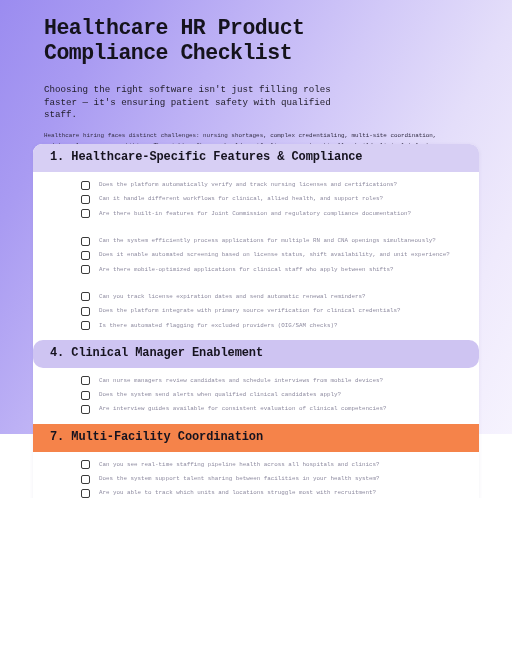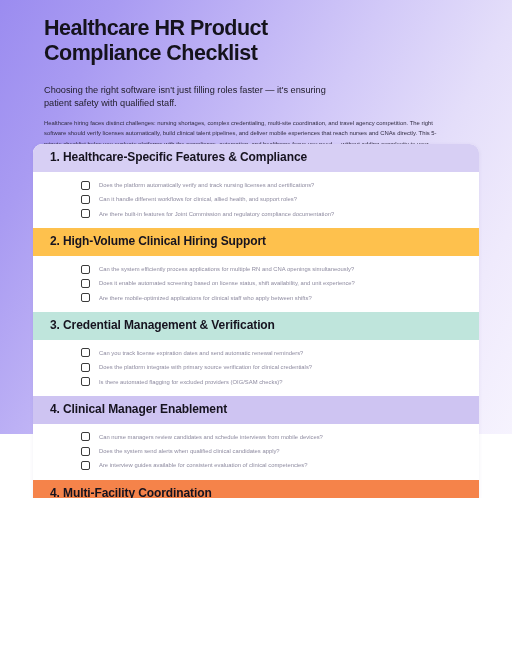--- a/index.html
+++ b/index.html
@@ -16,20 +16,21 @@
     position: relative;
   }
 
   
   .page {
     position: relative;
     width: 512px;
     height: 498px;
     background: #f0abfc;
     overflow: hidden;
+    font-family: Liberation Mono, monospace;
   }
 
   
   .bg-wash {
     position: absolute;
     left: 0; top: 0;
     width: 512px;
     height: 434px;
     background:
       linear-gradient(118deg,
@@ -219,66 +220,64 @@
           </div>
           <div class="item-row">
             <span class="checkbox"></span>
             <span class="item-text">Can it handle different workflows for clinical, allied health, and support roles?</span>
           </div>
           <div class="item-row">
             <span class="checkbox"></span>
             <span class="item-text">Are there built-in features for Joint Commission and regulatory compliance documentation?</span>
           </div>
         </div>
-        <div class="section-head" style="background: rgb(254, 193, 77);">2. High-Volume Clinical Hiring Support</div>
         <div class="section-body">
           <div class="item-row">
             <span class="checkbox"></span>
             <span class="item-text">Can the system efficiently process applications for multiple RN and CNA openings simultaneously?</span>
           </div>
           <div class="item-row">
             <span class="checkbox"></span>
             <span class="item-text">Does it enable automated screening based on license status, shift availability, and unit experience?</span>
           </div>
           <div class="item-row">
             <span class="checkbox"></span>
             <span class="item-text">Are there mobile-optimized applications for clinical staff who apply between shifts?</span>
           </div>
         </div>
-        <div class="section-head" style="background: rgb(191, 229, 220);">3. Credential Management &amp; Verification</div>
         <div class="section-body">
           <div class="item-row">
             <span class="checkbox"></span>
             <span class="item-text">Can you track license expiration dates and send automatic renewal reminders?</span>
           </div>
           <div class="item-row">
             <span class="checkbox"></span>
             <span class="item-text">Does the platform integrate with primary source verification for clinical credentials?</span>
           </div>
           <div class="item-row">
             <span class="checkbox"></span>
             <span class="item-text">Is there automated flagging for excluded providers (OIG/SAM checks)?</span>
           </div>
         </div>
-        <div class="section-head" style="background: rgb(206, 196, 242);">4. Clinical Manager Enablement</div>
+        <div class="section-head" style="background: rgb(206, 196, 242); border-radius: 10px;">4. Clinical Manager Enablement</div>
         <div class="section-body">
           <div class="item-row">
             <span class="checkbox"></span>
             <span class="item-text">Can nurse managers review candidates and schedule interviews from mobile devices?</span>
           </div>
           <div class="item-row">
             <span class="checkbox"></span>
             <span class="item-text">Does the system send alerts when qualified clinical candidates apply?</span>
           </div>
           <div class="item-row">
             <span class="checkbox"></span>
             <span class="item-text">Are interview guides available for consistent evaluation of clinical competencies?</span>
           </div>
         </div>
-        <div class="section-head" style="background: rgb(245, 131, 74);">4. Multi-Facility Coordination</div>
+        <div class="section-head" style="background: rgb(245, 131, 74);">7. Multi-Facility Coordination</div>
         <div class="section-body">
           <div class="item-row">
             <span class="checkbox"></span>
             <span class="item-text">Can you see real-time staffing pipeline health across all hospitals and clinics?</span>
           </div>
           <div class="item-row">
             <span class="checkbox"></span>
             <span class="item-text">Does the system support talent sharing between facilities in your health system?</span>
           </div>
           <div class="item-row">

